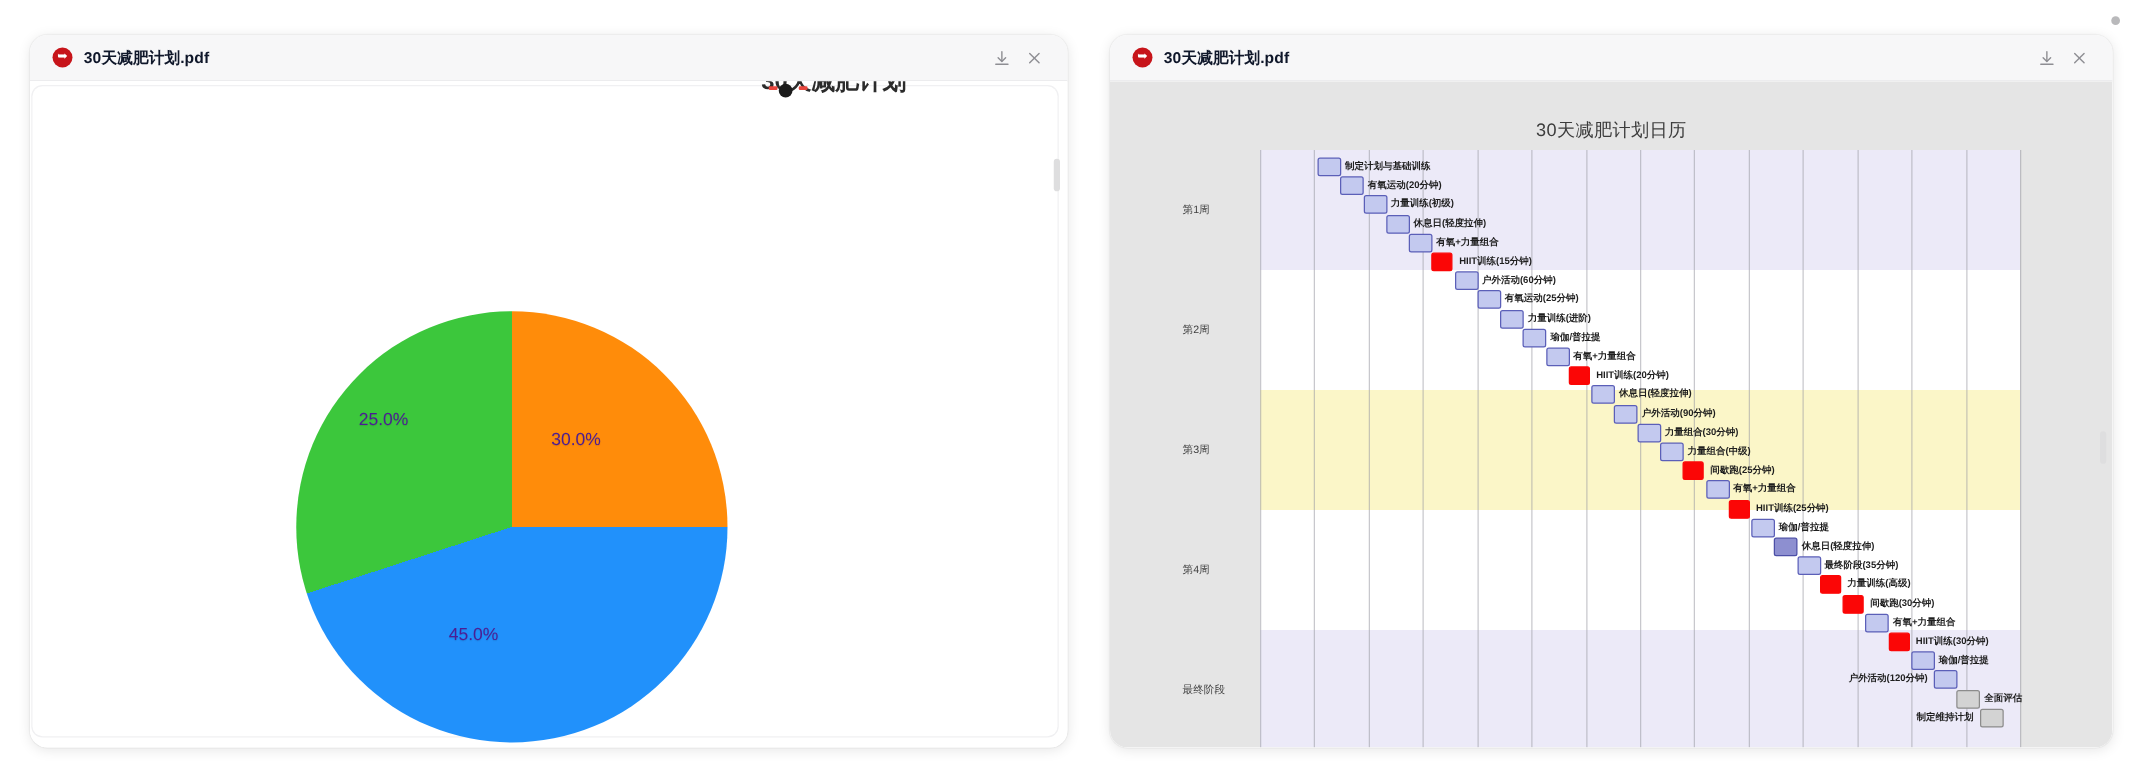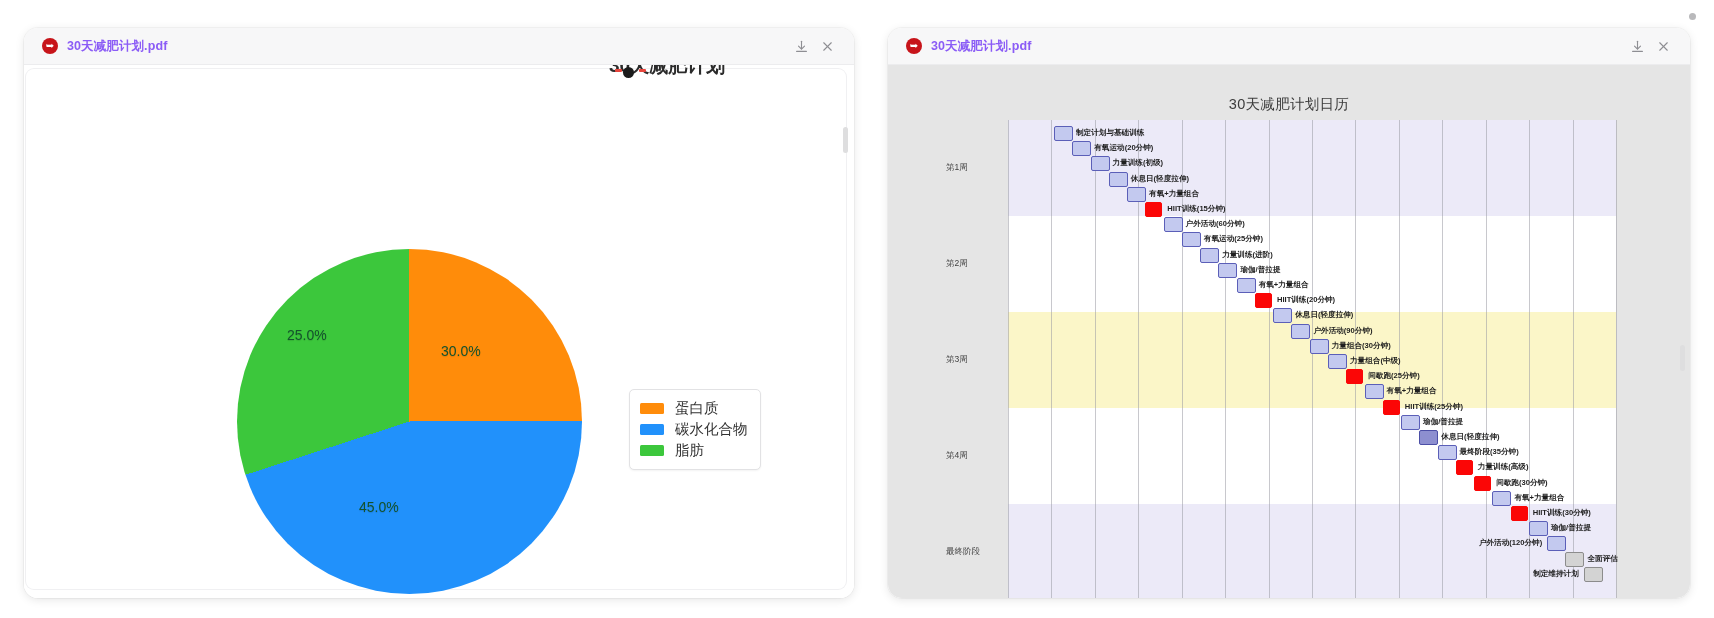--- a/index.html
+++ b/index.html
@@ -57,21 +57,21 @@
     text-align: center;
     color: #fff;
     font-size: 10px;
     font-weight: bold;
     line-height: 1;
     font-family: "DejaVu Sans", sans-serif;
   }
   .viewer-title {
     font-size: 12.5px;
     font-weight: bold;
-    color: #8b5cf6;
+    color: #0f172a;
     letter-spacing: 0.1px;
     white-space: nowrap;
   }
   .titlebar-spacer { flex: 1 1 auto; }
   .tb-btn {
     width: 26px; height: 26px;
     display: flex;
     align-items: center;
     justify-content: center;
     border-radius: 5px;
@@ -147,21 +147,21 @@
     position: absolute;
     left: 213px; top: 184px;
     width: 345px; height: 345px;
   }
   .pie {
     width: 345px; height: 345px;
     border-radius: 50%;
   }
   .slice-label {
     position: absolute;
-    color: #14532d;
+    color: #4c1d95;
     font-size: 14px;
     font-family: "Liberation Sans", sans-serif;
     text-shadow: 0 1px 1px rgba(0,0,0,0.12);
     white-space: nowrap;
   }
   #slice-label-0 { left: 50px;  top: 78px; }
   #slice-label-2 { left: 204px; top: 94px; }
   #slice-label-1 { left: 122px; top: 250px; }
 
   .legend {
@@ -315,34 +315,20 @@
       </div>
 
 
       <div class="pie-wrap">
         <div class="pie" id="pie-shape" style="background: conic-gradient(rgb(255, 140, 10) 0deg, rgb(255, 140, 10) 90deg, rgb(33, 145, 251) 90deg, rgb(33, 145, 251) 252deg, rgb(60, 199, 60) 252deg, rgb(60, 199, 60) 360deg);"></div>
         <div class="slice-label" id="slice-label-0">25.0%</div>
         <div class="slice-label" id="slice-label-1">45.0%</div>
         <div class="slice-label" id="slice-label-2">30.0%</div>
       </div>
 
-      <div class="legend" id="pie-legend">
-          <div class="legend-row">
-            <span class="legend-swatch" style="background: rgb(255, 140, 10);"></span>
-            <span class="legend-label">蛋白质</span>
-          </div>
-          <div class="legend-row">
-            <span class="legend-swatch" style="background: rgb(33, 145, 251);"></span>
-            <span class="legend-label">碳水化合物</span>
-          </div>
-          <div class="legend-row">
-            <span class="legend-swatch" style="background: rgb(60, 199, 60);"></span>
-            <span class="legend-label">脂肪</span>
-          </div>
-        </div>
     </div>
     <div class="vscroll" id="vscroll-left"></div>
   </div>
 </div>
 
 <div class="viewer" id="viewer-right">
 
   <div class="viewer-titlebar">
     <span class="pdf-icon">
       <span class="disc"></span>

